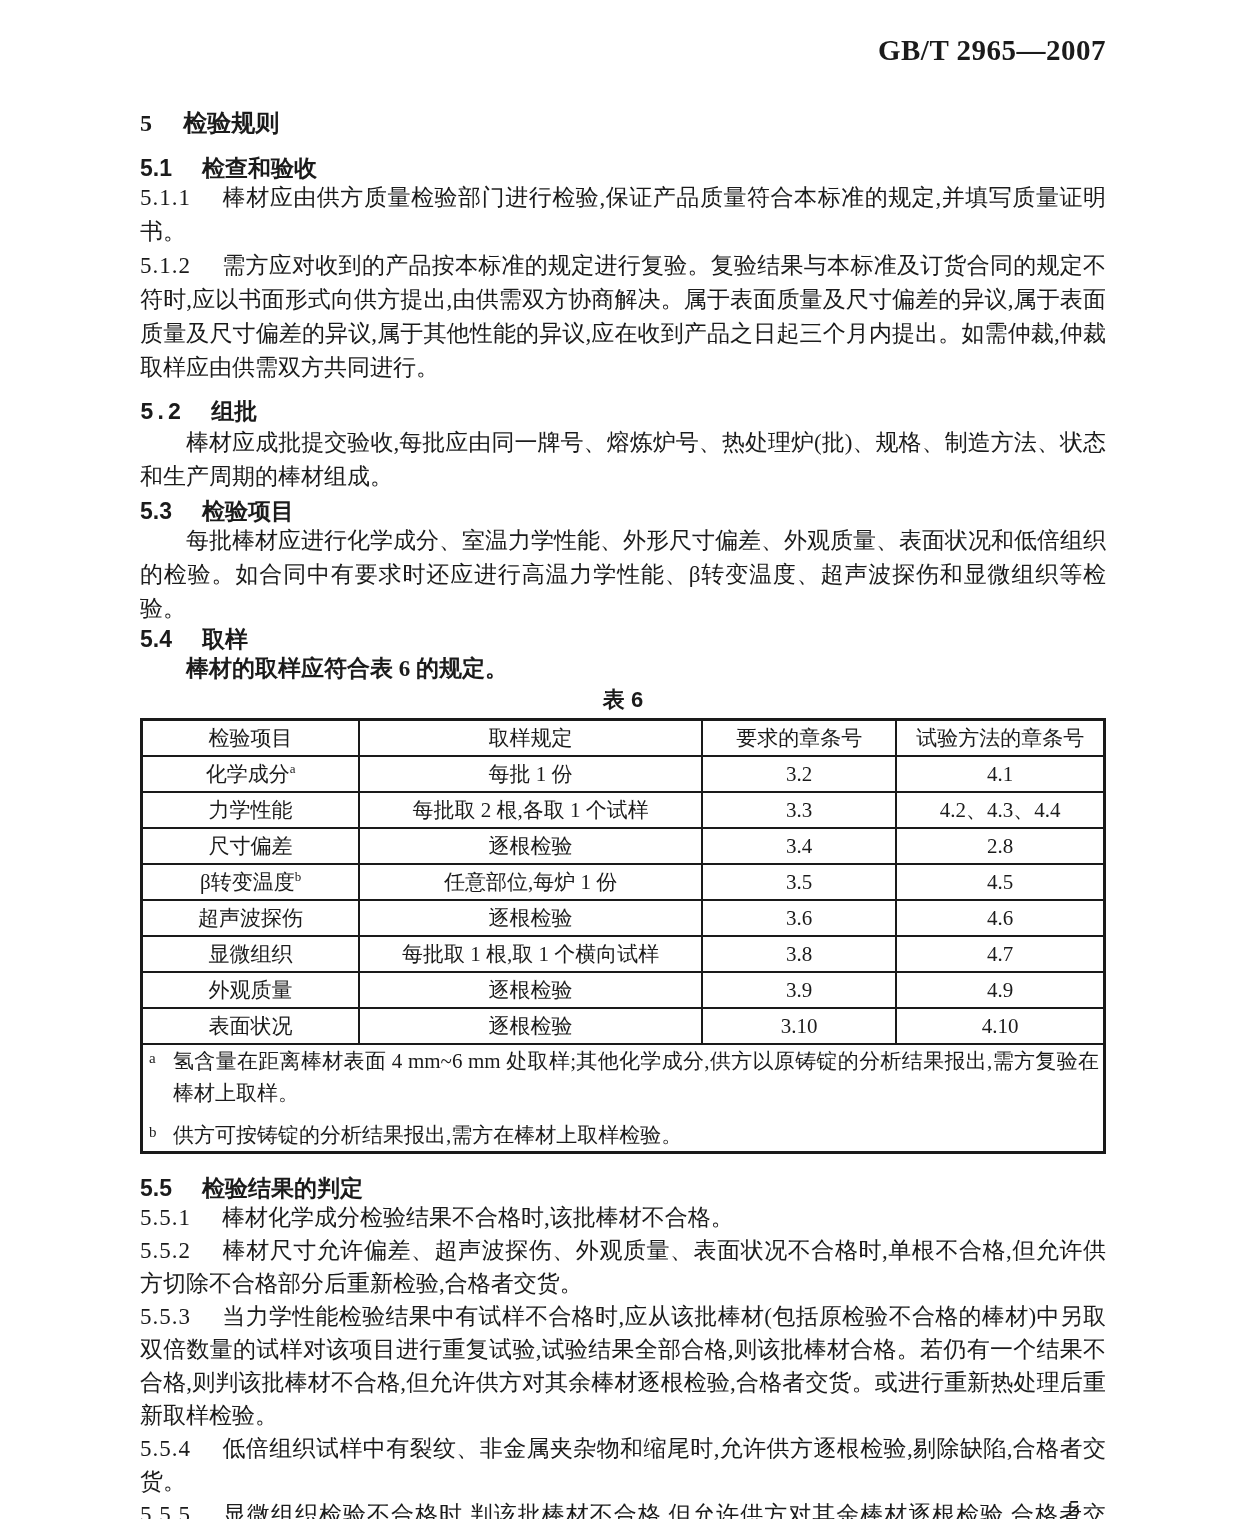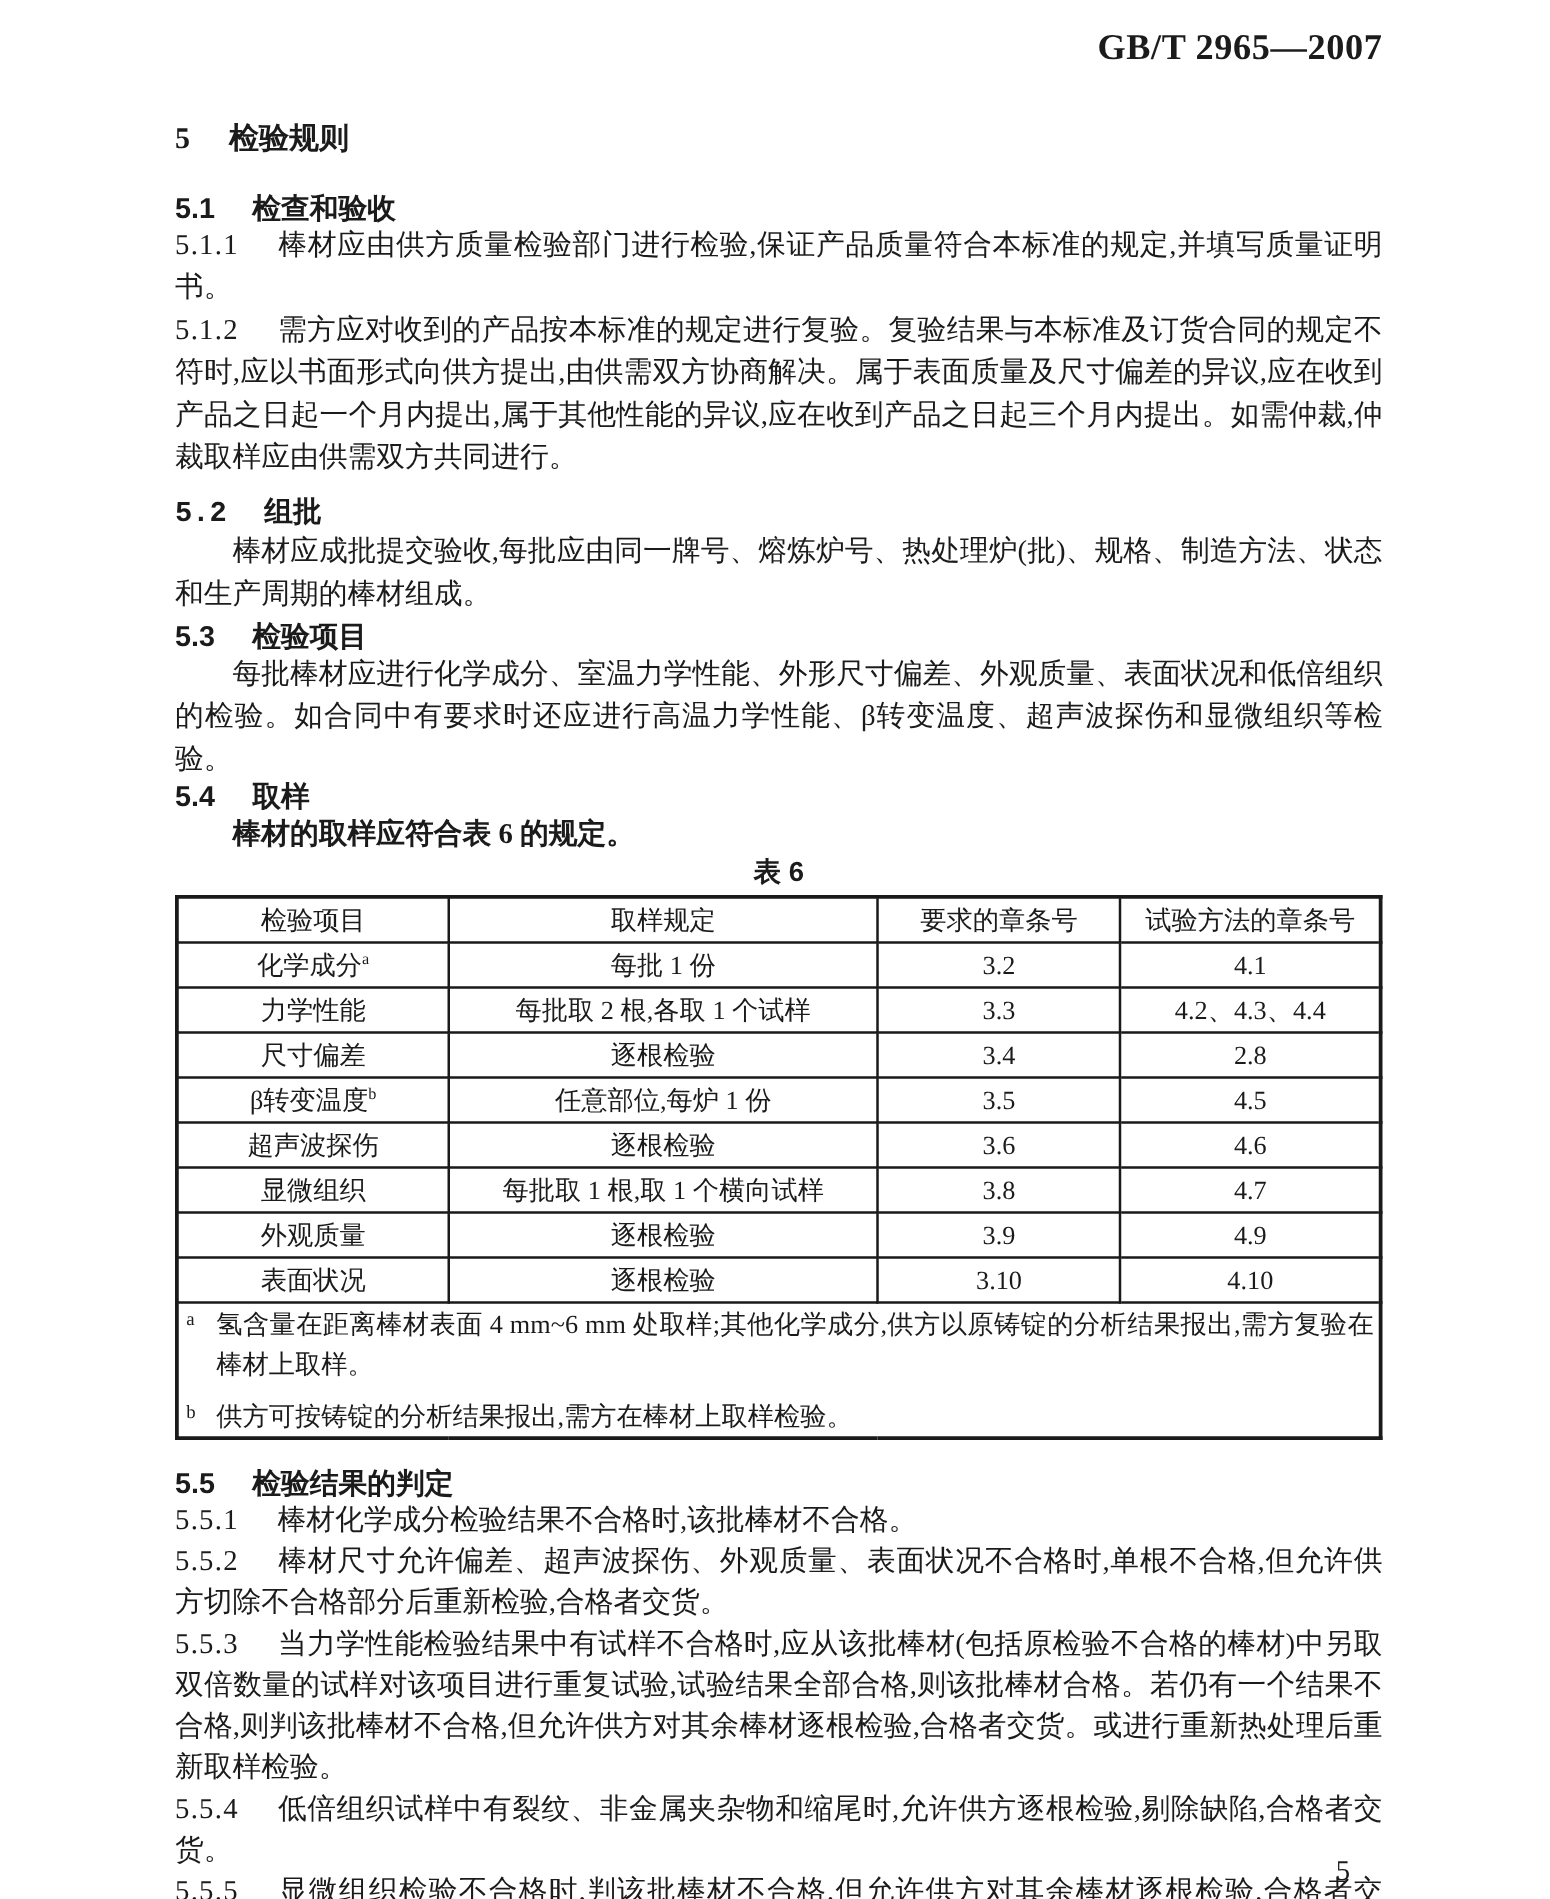--- a/index.html
+++ b/index.html
@@ -4,21 +4,21 @@
 <style>
   html, body {
     margin: 0; padding: 0;
     width: 1240px; height: 1519px;
     background: #ffffff;
     color: #1b1b1b;
     font-family: "Liberation Serif", "DejaVu Serif", serif;
   }
   .page {
     position: absolute;
-    left: 140px; top: 0;
+    left: 140px; top: 12px;
     width: 966px; height: 1129px;
   }
   .std-ref {
     position: absolute;
     top: 22px; right: 0;
     font-size: 29px;
     font-weight: bold;
     letter-spacing: 0.5px;
     font-family: "Liberation Serif", "DejaVu Serif", serif;
   }
@@ -28,21 +28,21 @@
     font-size: 24px; font-weight: bold;
     line-height: 26px;
   }
   .h2 {
     margin: 0;
     font-family: "Liberation Sans", "DejaVu Sans", sans-serif;
     font-size: 23px; font-weight: bold;
     line-height: 26px;
   }
   .hnum { margin-right: 1.3em; }
-  .mt-h51 { margin-top: 29px; }
+  .mt-h51 { margin-top: 19px; }
   .mt-h52 { margin-top: 15px; font-family: Liberation Mono, monospace; }
   .mt-h53 { margin-top: 4px; }
   .mt-h54 { margin-top: 0px; }
   .mt-h55 { margin-top: 21px; }
   p.body, p.clause {
     margin: 0;
     font-size: 23px;
     line-height: 34px;
     text-align: justify;
   }
@@ -118,21 +118,21 @@
 <div class="page">
 
   <div class="std-ref">GB/T 2965—2007</div>
 
   <h1 class="h1"><span class="hnum">5</span><span>检验规则</span></h1>
 
   <h2 class="h2 mt-h51"><span class="hnum">5.1</span><span>检查和验收</span></h2>
 
   <p class="clause mt12"><span class="cnum">5.1.1</span><span>棒材应由供方质量检验部门进行检验,保证产品质量符合本标准的规定,并填写质量证明书。</span></p>
 
-  <p class="clause mt0"><span class="cnum">5.1.2</span><span>需方应对收到的产品按本标准的规定进行复验。复验结果与本标准及订货合同的规定不符时,应以书面形式向供方提出,由供需双方协商解决。属于表面质量及尺寸偏差的异议,应在收到产品之日起一个月内提出,属于其他性能的异议,应在收到产品之日起三个月内提出。如需仲裁,仲裁取样应由供需双方共同进行。</span></p>
+  <p class="clause mt0"><span class="cnum">5.1.2</span><span>需方应对收到的产品按本标准的规定进行复验。复验结果与本标准及订货合同的规定不符时,应以书面形式向供方提出,由供需双方协商解决。属于表面质量及尺寸偏差的异议,属于表面质量及尺寸偏差的异议,属于其他性能的异议,应在收到产品之日起三个月内提出。如需仲裁,仲裁取样应由供需双方共同进行。</span></p>
 
   <h2 class="h2 mt-h52"><span class="hnum">5.2</span><span>组批</span></h2>
 
   <p class="body indent mt7">棒材应成批提交验收,每批应由同一牌号、熔炼炉号、热处理炉(批)、规格、制造方法、状态和生产周期的棒材组成。</p>
 
   <h2 class="h2 mt-h53"><span class="hnum">5.3</span><span>检验项目</span></h2>
 
   <p class="body indent mt7">每批棒材应进行化学成分、室温力学性能、外形尺寸偏差、外观质量、表面状况和低倍组织的检验。如合同中有要求时还应进行高温力学性能、β转变温度、超声波探伤和显微组织等检验。</p>
 
   <h2 class="h2 mt-h54"><span class="hnum">5.4</span><span>取样</span></h2>

